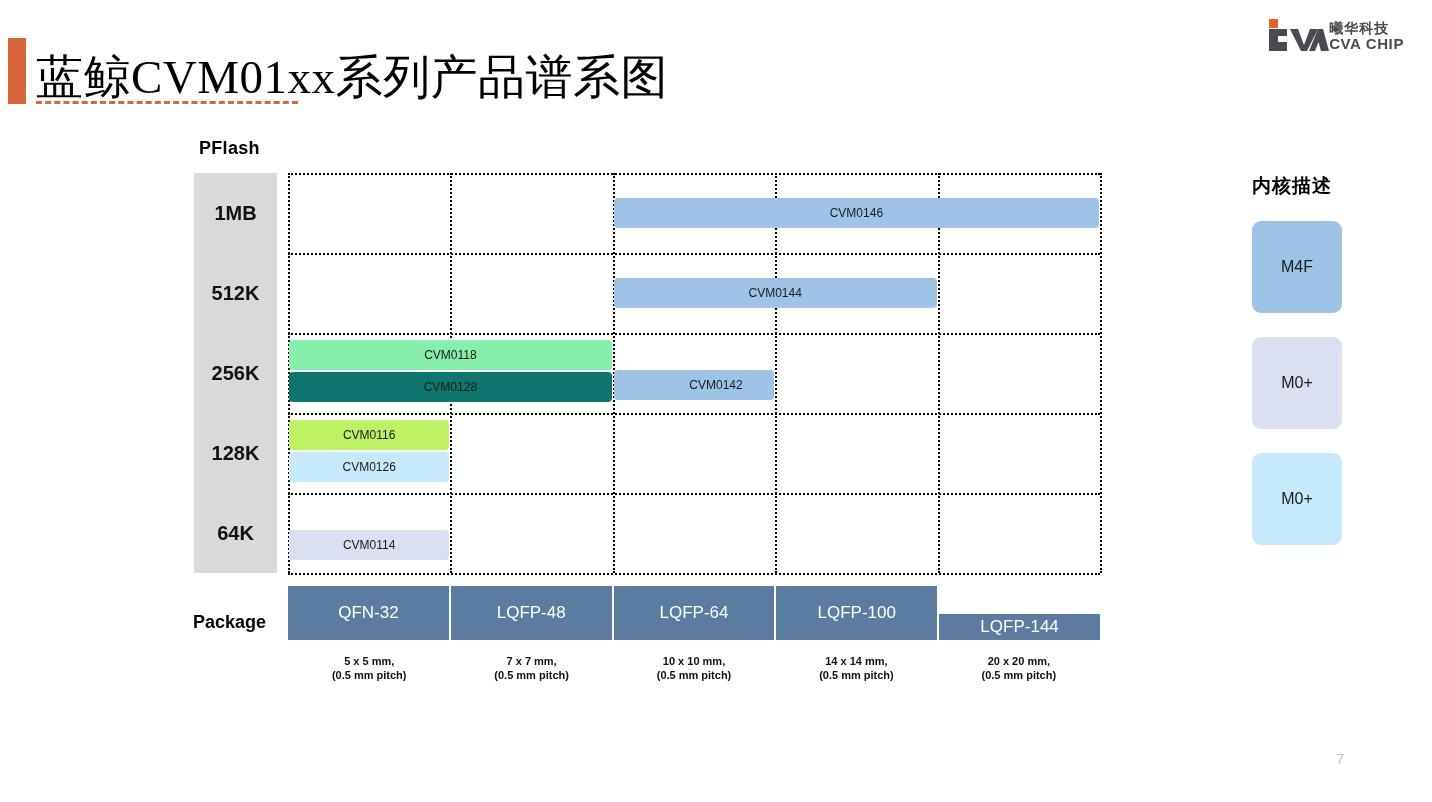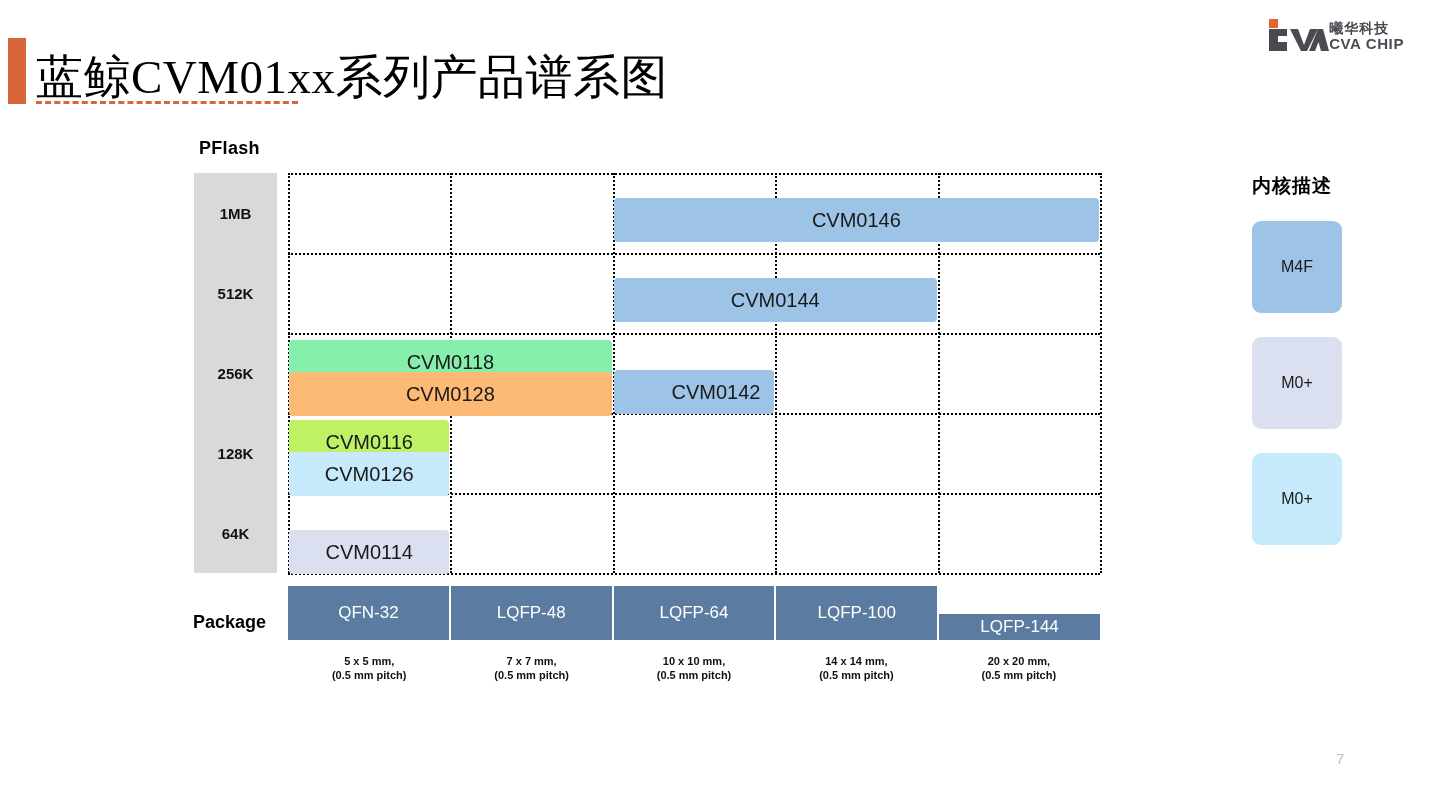--- a/index.html
+++ b/index.html
@@ -103,21 +103,21 @@
     height: 400px;
     background: #D9D9D9;
     display: flex;
     flex-direction: column;
   }
   .pflash-tick {
     flex: 1 1 0;
     display: flex;
     align-items: center;
     justify-content: center;
-    font-size: 15px;
+    font-size: 20px;
     font-weight: bold;
     color: #111111;
   }
 
   #grid {
     position: absolute;
     left: 288px;
     top: 173px;
     width: 812px;
     height: 400px;
@@ -133,26 +133,26 @@
     position: absolute;
     top: 0;
     height: 400px;
     width: 0;
     border-left: 2px dotted #000000;
   }
 
   
   .product-bar {
     position: absolute;
-    height: 44px;
+    height: 30px;
     border-radius: 4px;
     display: flex;
     align-items: center;
     justify-content: center;
-    font-size: 20px;
+    font-size: 12px;
     color: #1a1a1a;
     white-space: nowrap;
     box-sizing: border-box;
   }
 
   
   #package-axis-title {
     position: absolute;
     left: 193px;
     top: 612px;
@@ -272,21 +272,21 @@
       <div class="grid-hline" style="top: 400px;"></div>
       <div class="grid-vline" style="left: 0px;"></div>
       <div class="grid-vline" style="left: 162.4px;"></div>
       <div class="grid-vline" style="left: 324.8px;"></div>
       <div class="grid-vline" style="left: 487.2px;"></div>
       <div class="grid-vline" style="left: 649.6px;"></div>
       <div class="grid-vline" style="left: 812px;"></div>
       <div class="product-bar" style="left: 325.8px; width: 485.2px; top: 25px; background: rgb(157, 195, 230);">CVM0146</div>
       <div class="product-bar" style="left: 325.8px; width: 322.8px; top: 105px; background: rgb(157, 195, 230);">CVM0144</div>
       <div class="product-bar" style="left: 1px; width: 322.8px; top: 167px; background: #86efac;">CVM0118</div>
-      <div class="product-bar" style="left: 1px; width: 322.8px; top: 199px; background: #fdba74;">CVM0128</div>
+      <div class="product-bar" style="left: 1px; width: 322.8px; top: 199px; background: #0f766e;">CVM0128</div>
       <div class="product-bar" style="left: 325.8px; width: 160.4px; top: 197px; background: rgb(157, 195, 230); padding-left: 44px;">CVM0142</div>
       <div class="product-bar" style="left: 1px; width: 160.4px; top: 247px; background: #bef264;">CVM0116</div>
       <div class="product-bar" style="left: 1px; width: 160.4px; top: 279px; background: rgb(198, 234, 251);">CVM0126</div>
       <div class="product-bar" style="left: 1px; width: 160.4px; top: 357px; background: rgb(218, 224, 240);">CVM0114</div>
     </div>
 
   <div id="package-axis-title">Package</div>
   <div id="package-row">
       <div class="package-cell">QFN-32</div>
       <div class="package-cell">LQFP-48</div>

